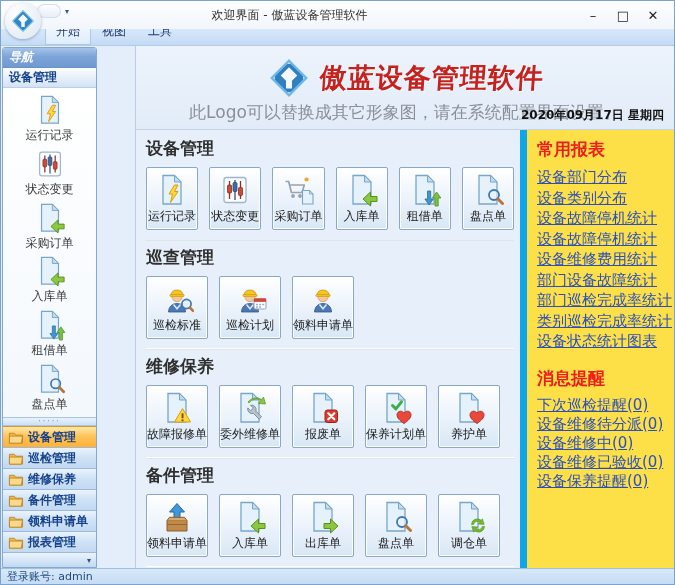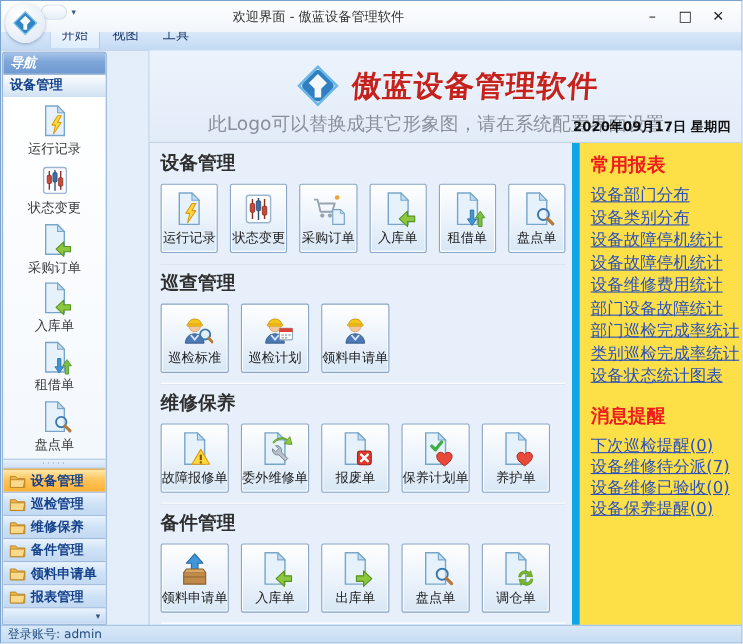--- a/index.html
+++ b/index.html
@@ -443,21 +443,22 @@
               <a class="plink">设备故障停机统计</a>
               <a class="plink">设备维修费用统计</a>
               <a class="plink">部门设备故障统计</a>
               <a class="plink">部门巡检完成率统计</a>
               <a class="plink">类别巡检完成率统计</a>
               <a class="plink">设备状态统计图表</a>
             </div>
           <div class="panel-title msgs">消息提醒</div>
           <div id="message-links">
               <a class="plink msg">下次巡检提醒(0)</a>
-              <a class="plink msg">设备维修待分派(7)</a>
+              <a class="plink msg">设备维修待分派(0)</a>
+              <a class="plink msg">设备维修中(0)</a>
               <a class="plink msg">设备维修已验收(0)</a>
               <a class="plink msg">设备保养提醒(0)</a>
             </div>
         </div>
       </div>
     </div>
   </div>
 
   <div class="statusbar">
     <span>登录账号: admin</span>

